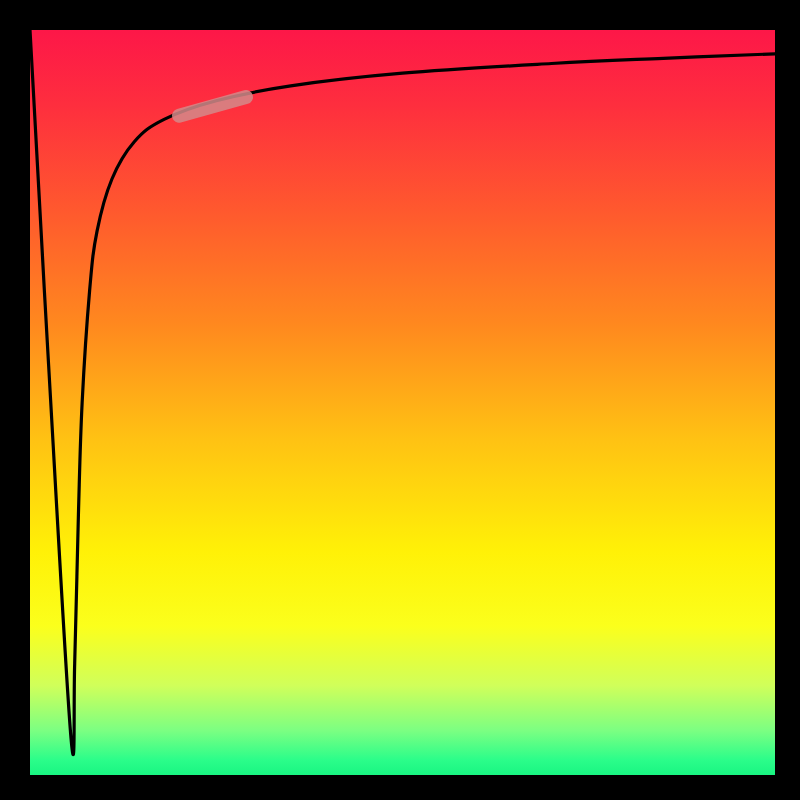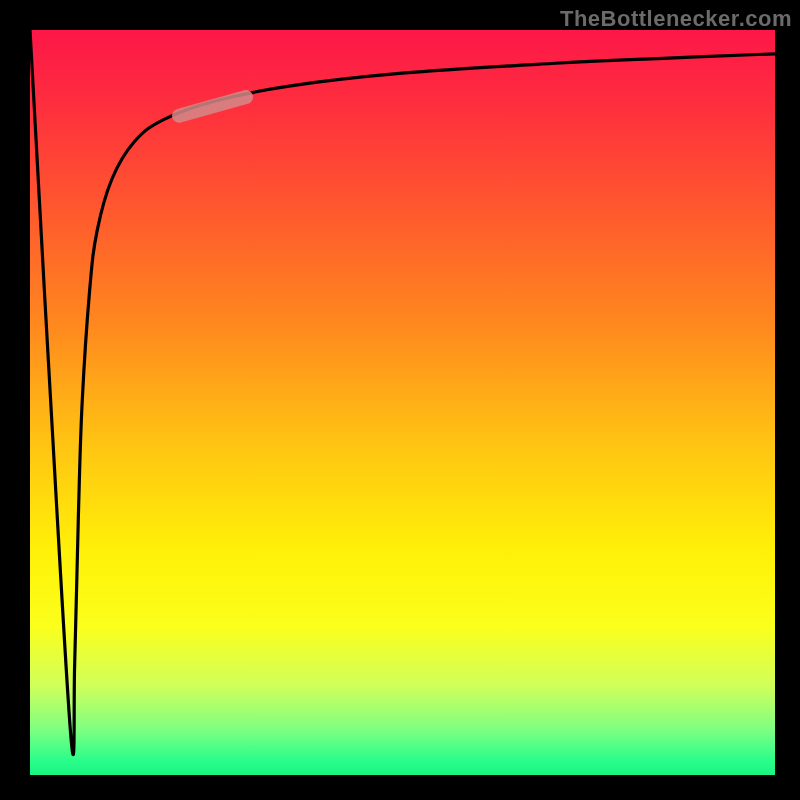--- a/index.html
+++ b/index.html
@@ -48,19 +48,18 @@
     height: 745px;
     overflow: visible;
   }
 </style>
 </head>
 <body>
 
 <div class="stage">
   <div class="plot-area"></div>
 
-  <div class="watermark">TheBottlenecker.com</div>
 
   <svg class="curve" viewBox="0 0 745 745" preserveAspectRatio="none">
     <path id="main-path" fill="none" stroke="#000" stroke-width="3.2" stroke-linecap="round" stroke-linejoin="round" d="M 0 0 C 3.3525 60.344999999999985, 11.249500000000001 207.85499999999996, 18.625 335.24999999999994 C 26.0005 462.6449999999999, 36.2815 654.11, 40.975 707.75 C 45.6685 761.39, 43.358999999999995 673.48, 44.699999999999996 633.25 C 46.041 593.02, 47.084 531.185, 48.425000000000004 484.25 C 49.766000000000005 437.315, 50.13850000000001 412.73, 52.150000000000006 372.5 C 54.161500000000004 332.27, 56.918000000000006 291.593, 59.6 260.75 C 62.282 229.90699999999998, 63.027 221.265, 67.05 201.14999999999998 C 71.073 181.03499999999997, 75.245 165.09199999999998, 81.95 149 C 88.655 132.90800000000002, 94.91300000000001 122.47800000000001, 104.30000000000001 111.75 C 113.68700000000001 101.02199999999999, 119.34899999999999 96.77549999999998, 134.1 89.39999999999998 C 148.851 82.02449999999997, 163.453 76.80949999999997, 186.25 70.77499999999998 C 209.047 64.74049999999998, 227.225 60.83670000000001, 260.75 55.875 C 294.275 50.91329999999999, 325.565 47.232999999999926, 372.5 43.20999999999992 C 419.435 39.18699999999992, 474.565 36.20699999999997, 521.5 33.52499999999998 C 568.435 30.842999999999982, 593.02 30.053299999999936, 633.25 28.309999999999945 C 673.48 26.566699999999955, 724.885 24.644600000000015, 745 23.840000000000032"></path>
     <path id="hl-path" fill="none" stroke="#d48a8a" stroke-width="14" stroke-linecap="round" stroke-opacity="0.85" d="M 149 85.67499999999995 L 216.04999999999998 67.04999999999995"></path>
   </svg>
 </div>
 
 </body></html>

